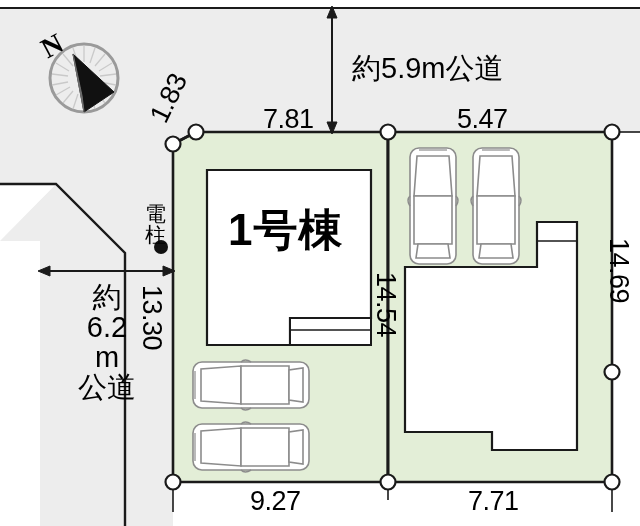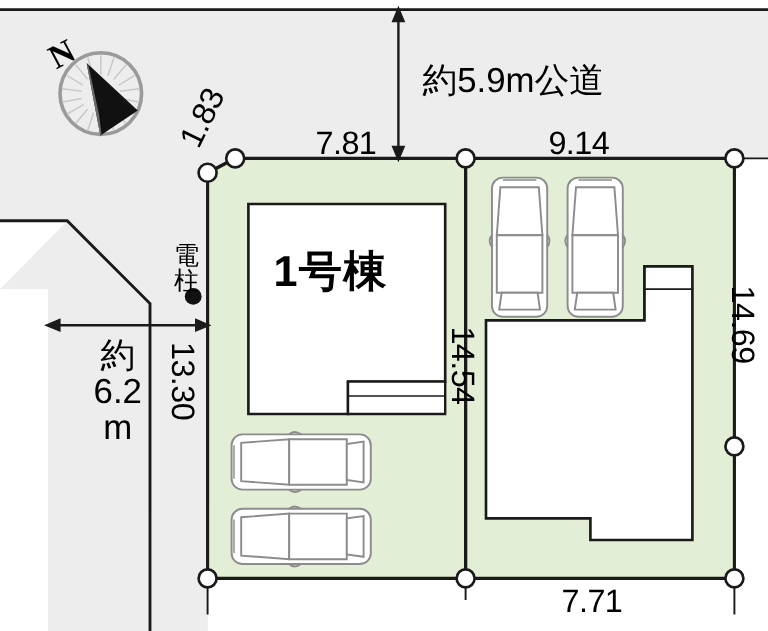--- a/index.html
+++ b/index.html
@@ -3,21 +3,21 @@
 <meta charset="utf-8">
 <style>
   html,body{margin:0;padding:0;background:#ffffff;}
   body{font-family:"Liberation Sans","DejaVu Sans",sans-serif;}
   #stage{position:relative;width:640px;height:526px;overflow:hidden;background:#ffffff;}
   #stage svg{position:absolute;left:0;top:0;}
   .lbl{position:absolute;color:#000;line-height:1;white-space:nowrap;}
   .dim{font-size:27px;letter-spacing:-0.5px;}
   .dimv{font-size:27px;letter-spacing:-0.5px;transform-origin:left top;}
   .road-lbl{font-size:29px;}
-  .bld{font-weight:bold;font-size:36px;letter-spacing:1px;}
+  .bld{font-weight:bold;font-size:44px;letter-spacing:1px;}
   .pole{font-size:21px;line-height:1.02;text-align:center;}
   .vert-road{font-size:29px;line-height:1.04;text-align:center;}
   .north{font-size:28px;font-family:"Liberation Serif","DejaVu Serif",serif;font-weight:bold;
          transform:rotate(-28deg);transform-origin:center center;}
 </style>
 </head>
 <body>
 
 <div id="stage">
 
@@ -169,38 +169,40 @@
   </svg>
 
   <div class="lbl north" style="left:42px;top:32px;">N</div>
 
   <div class="lbl road-lbl" style="left:352px;top:54px;">約5.9m公道</div>
 
   <div class="lbl dimv" style="left:170px;top:100px;transform:rotate(-64deg);transform-origin:left bottom;">1.83</div>
 
   <div class="lbl dim" style="left:263px;top:106px;">7.81</div>
 
-  <div class="lbl dim" style="left:457px;top:106px;">9.14</div>
+  <div class="lbl dim" style="left:457px;top:106px;">5.47</div>
 
   <div class="lbl dimv" style="left:632px;top:238px;transform:rotate(90deg);transform-origin:left top;">14.69</div>
 
   <div class="lbl dimv" style="left:399px;top:272px;transform:rotate(90deg);transform-origin:left top;">14.54</div>
 
   <div class="lbl dimv" style="left:165px;top:285px;transform:rotate(90deg);transform-origin:left top;">13.30</div>
 
+  <div class="lbl dim" style="left:250px;top:488px;">9.27</div>
 
   <div class="lbl dim" style="left:468px;top:488px;">7.71</div>
 
   <div class="lbl bld" style="left:228px;top:208px;">1号棟</div>
 
   <div class="lbl pole" style="left:145px;top:203px;">
     <div>電</div>
     <div>柱</div>
   </div>
 
   <div class="lbl vert-road" style="left:78px;top:282px;">
     <div>約</div>
     <div>6.2</div>
     <div>m</div>
+    <div>公道</div>
     <div></div>
   </div>
 
 </div>
 
 </body></html>

